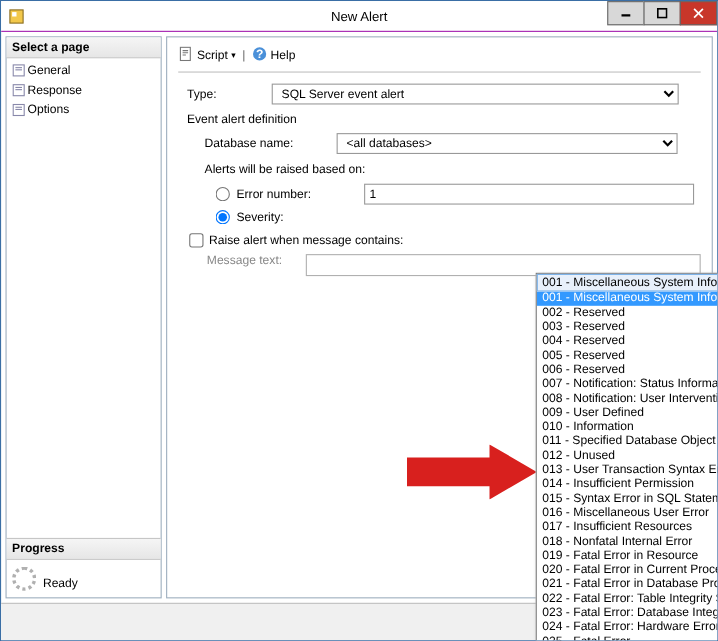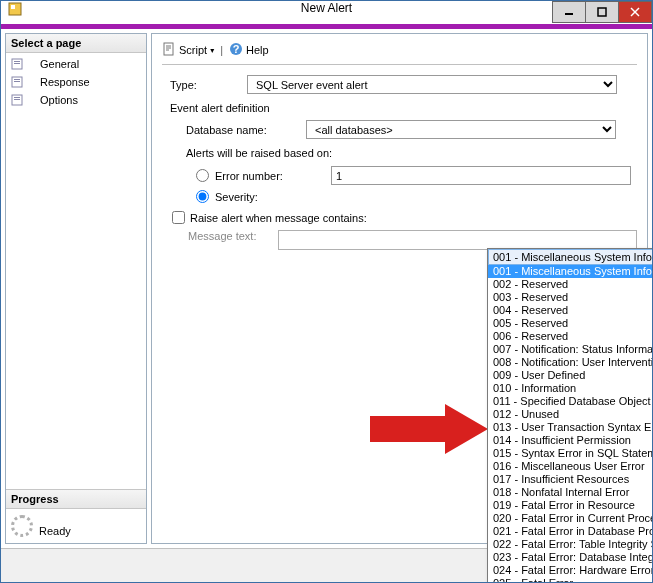--- a/index.html
+++ b/index.html
@@ -1,29 +1,29 @@
 <!DOCTYPE html>
 <html><head>
 <meta charset="utf-8">
 <style>
 *{box-sizing:border-box;margin:0;padding:0;font-family:"Segoe UI",Tahoma,sans-serif;font-size:11px;color:#000}
 body{background:#fff;width:653px;height:583px;overflow:hidden;border:1px solid #3a6ea5;position:relative}
-.titlebar{background:#fff;height:28px;border-bottom:5px solid #a21caf;display:flex;align-items:flex-start;position:relative}
+.titlebar{background:#fff;height:28px;border-bottom:1px solid #a21caf;display:flex;align-items:center;position:relative}
 .titlebar-icon{width:16px;height:16px;margin:0 6px;display:inline-block}
 .titlebar-title{position:absolute;left:50%;transform:translateX(-50%);font-size:12px}
 .win-controls{position:absolute;right:0;top:0;display:flex}
 .win-btn{width:34px;height:22px;display:flex;align-items:center;justify-content:center;border:1px solid #666;margin-left:-1px;font-weight:bold}
 .win-min{background:#d8d8d8}
 .win-max{background:#d8d8d8}
 .win-close{background:#c8362a;color:#fff}
 .content{display:flex;height:519px}
 .left-panel{width:167px;border:1px solid #9daebe;margin:4px 2px 4px 4px;background:#fff;display:flex;flex-direction:column}
 .panel-header{background:linear-gradient(#f5f5f5,#e6e6e6);border-bottom:1px solid #c6c6c6;padding:3px 5px;font-weight:bold;font-size:11px}
 .page-list{padding:2px}
-.page-item{display:flex;align-items:center;padding:2px 3px;gap:15px}
+.page-item{display:flex;align-items:center;padding:2px 3px;gap:0}
 .page-icon{width:14px;height:14px;display:inline-block}
 .conn-section{border-top:1px solid #c6c6c6}
 .conn-body{padding:6px 5px}
 .conn-row{margin:4px 0 10px}
 .conn-link{display:flex;align-items:center;gap:4px;margin-top:8px}
 .conn-link a{color:#0000cc;text-decoration:underline}
 .progress-body{padding:6px 5px;display:flex;align-items:flex-end;gap:6px}
 .progress-circle{width:22px;height:22px;border:3px dotted #b0b0b0;border-radius:50%}
 .right-panel{flex:1;margin:4px 4px 4px 2px;border:1px solid #9daebe;background:#fff;padding:6px 10px;position:relative}
 .toolbar{display:flex;align-items:center;gap:6px;padding:2px 0 6px;border-bottom:1px solid #c0c0c0;margin-bottom:10px}

